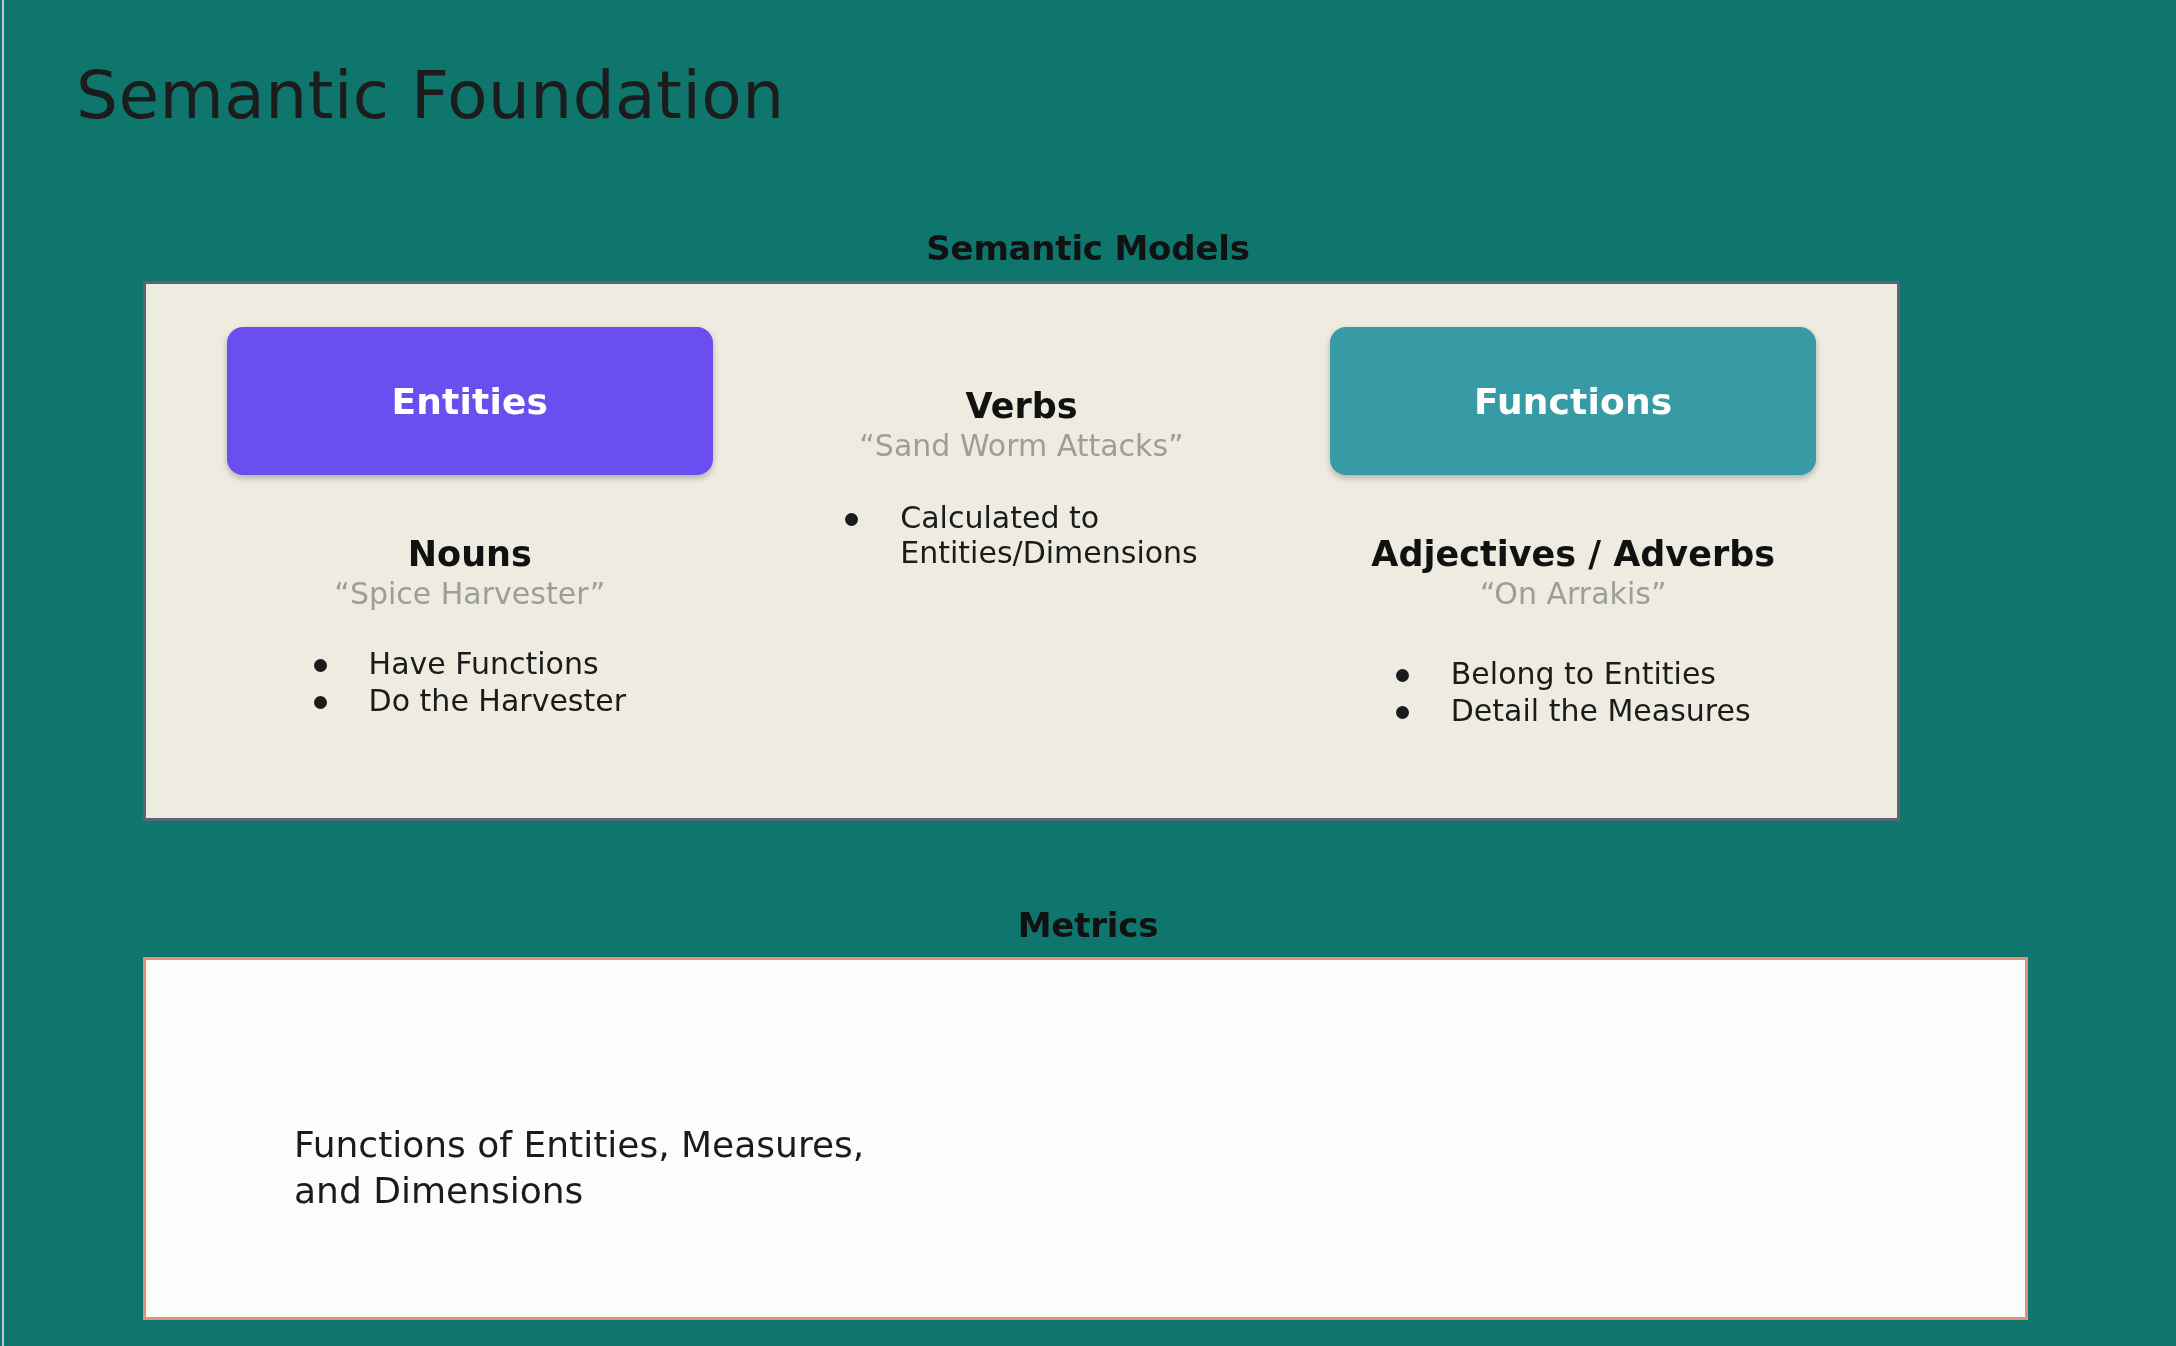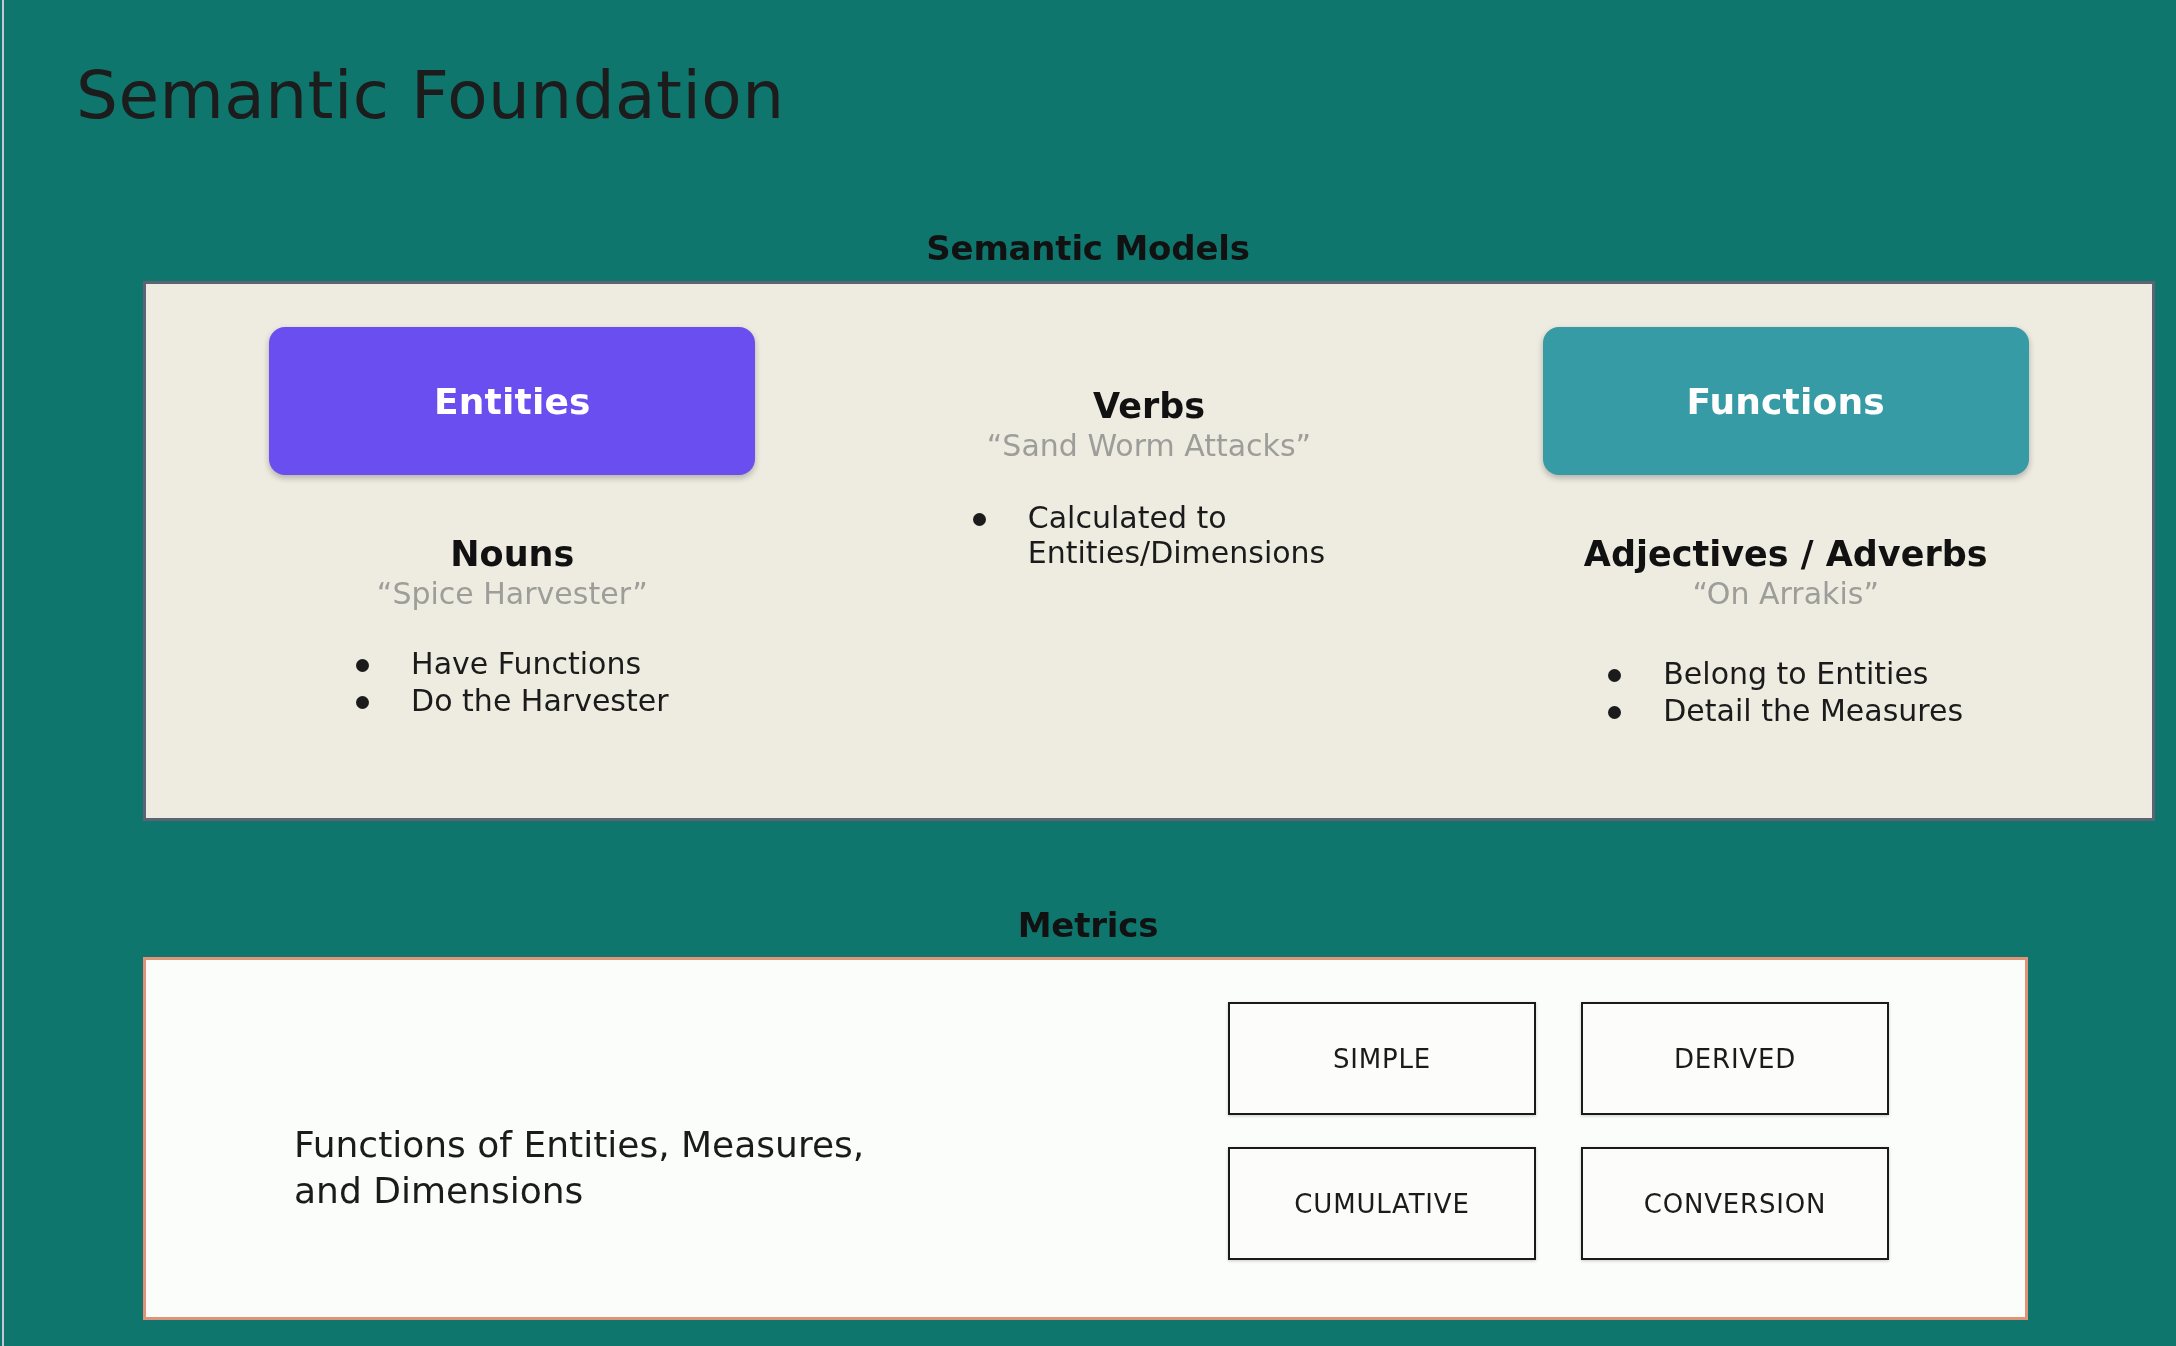--- a/index.html
+++ b/index.html
@@ -50,21 +50,21 @@
     text-align: center;
     font-size: 34px;
     font-weight: 700;
     color: #111111;
     letter-spacing: -0.2px;
   }
   #models-panel {
     position: absolute;
     left: 143px;
     top: 281px;
-    width: 2012px;
+    width: 1757px;
     height: 540px;
     background: #eeece1;
     border: 3px solid #5b6374;
     box-sizing: border-box;
   }
   #models-cols {
     position: absolute;
     left: 0;
     top: 0;
     width: 100%;
@@ -262,29 +262,15 @@
 
     </div>
   </div>
 
   <div id="metrics-heading">Metrics</div>
 
   <div id="metrics-panel" style="border-color: rgb(224, 147, 120);">
     <div id="metrics-desc">Functions of Entities, Measures,
 and Dimensions</div>
 
-    <div id="metrics-grid">
-      <div class="metric-box">
-        <span>SIMPLE</span>
-      </div>
-      <div class="metric-box">
-        <span>DERIVED</span>
-      </div>
-      <div class="metric-box">
-        <span>CUMULATIVE</span>
-      </div>
-      <div class="metric-box">
-        <span>CONVERSION</span>
-      </div>
-    </div>
   </div>
 
 </div>
 
 </body></html>

